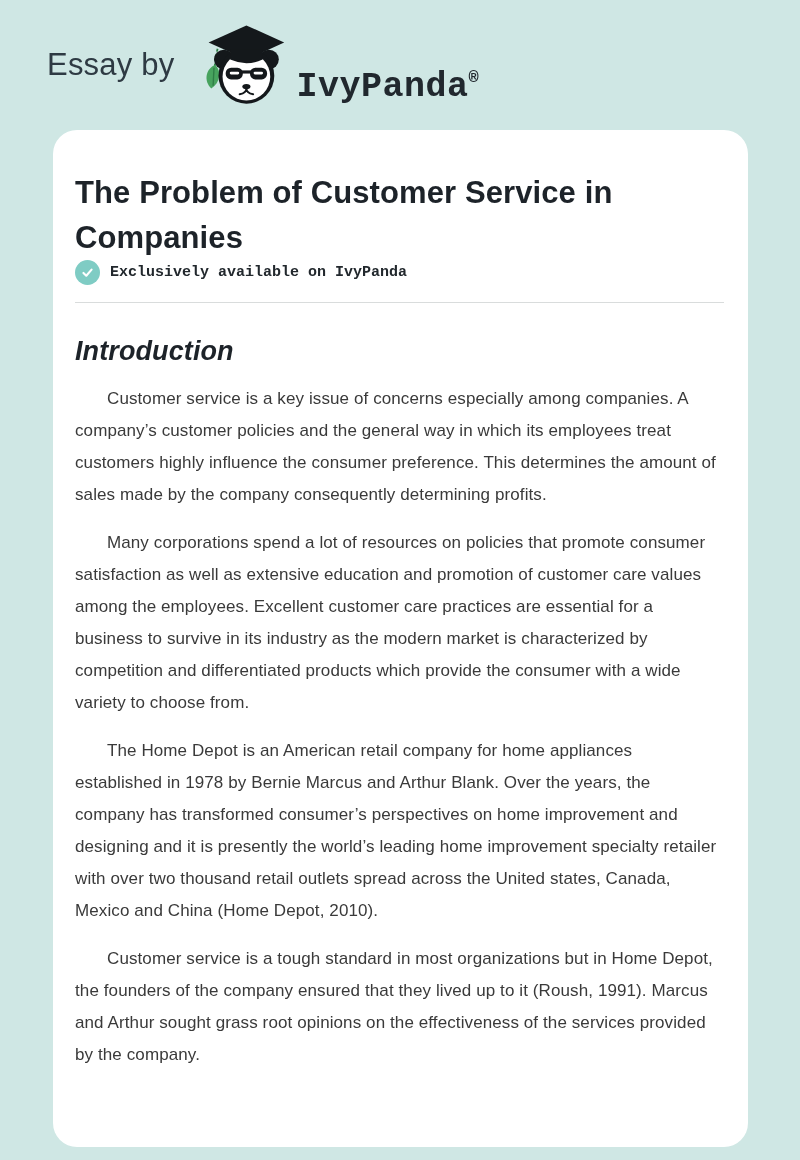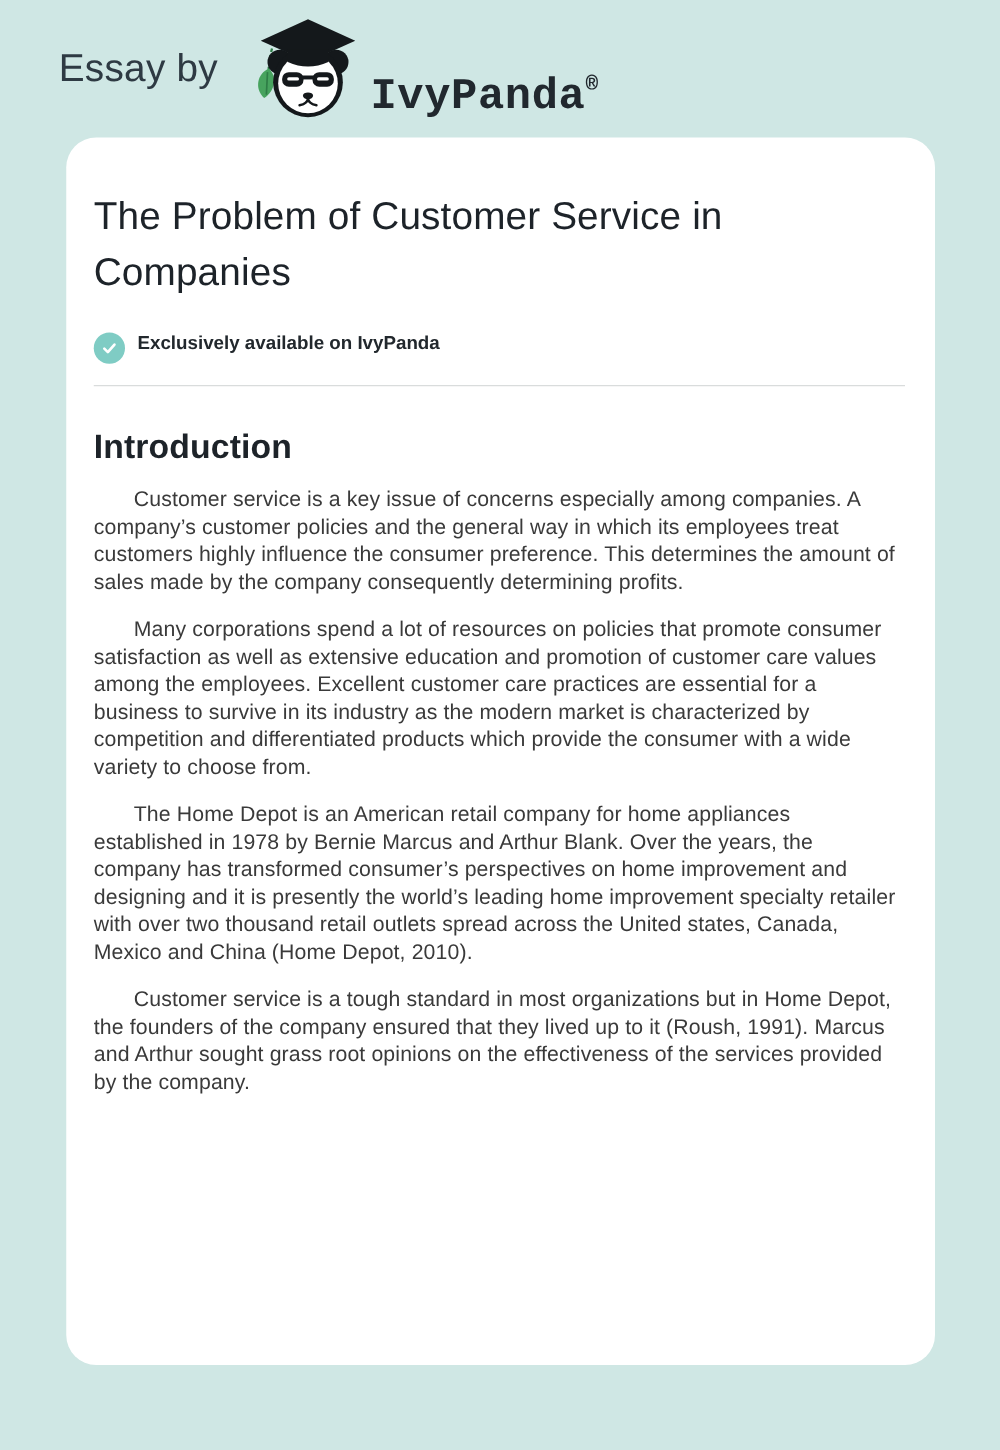--- a/index.html
+++ b/index.html
@@ -5,21 +5,21 @@
   * { box-sizing: border-box; }
   html, body {
     margin: 0; padding: 0;
     width: 800px; height: 1160px;
     background: #cfe7e4;
     font-family: "Liberation Sans", sans-serif;
     overflow: hidden;
   }
   
   .site-header {
-    height: 110px;
+    height: 130px;
     display: flex;
     align-items: center;
     padding-left: 47px;
   }
   .essay-by {
     font-size: 31px;
     color: #2e3a43;
     letter-spacing: 0.2px;
   }
   .logo-wrap {
@@ -51,28 +51,28 @@
     min-height: 982px;
     margin-left: 53px;
     background: #ffffff;
     border-radius: 24px;
     padding: 40px 24px 60px 22px;
   }
   .article-title {
     margin: 0;
     font-size: 31px;
     line-height: 45px;
-    font-weight: normal;
+    font-weight: bold;
     color: #1d2329;
     letter-spacing: 0.1px;
   }
   .badge-row {
     display: flex;
-    align-items: flex-start;
-    margin-top: 26px;
+    align-items: center;
+    font-family: Liberation Mono, monospace;
   }
   .badge-circle {
     width: 25px; height: 25px;
     border-radius: 50%;
     background: #7fccc4;
     display: inline-flex;
     align-items: center;
     justify-content: center;
     flex: 0 0 auto;
   }
@@ -87,24 +87,25 @@
     border: none;
     border-top: 1px solid #d9dcdc;
     margin: 17px 0 0 0;
   }
   .section-heading {
     font-size: 27px;
     font-weight: bold;
     color: #1d2329;
     margin: 33px 0 10px 0;
     letter-spacing: 0.1px;
+    font-style: italic;
   }
   .body-par {
     font-size: 17px;
-    line-height: 22px;
+    line-height: 32px;
     color: #3a3a3a;
     text-indent: 32px;
     margin: 16px 0;
     letter-spacing: 0.1px;
   }
 </style>
 </head>
 <body>
 
 <header class="site-header">

